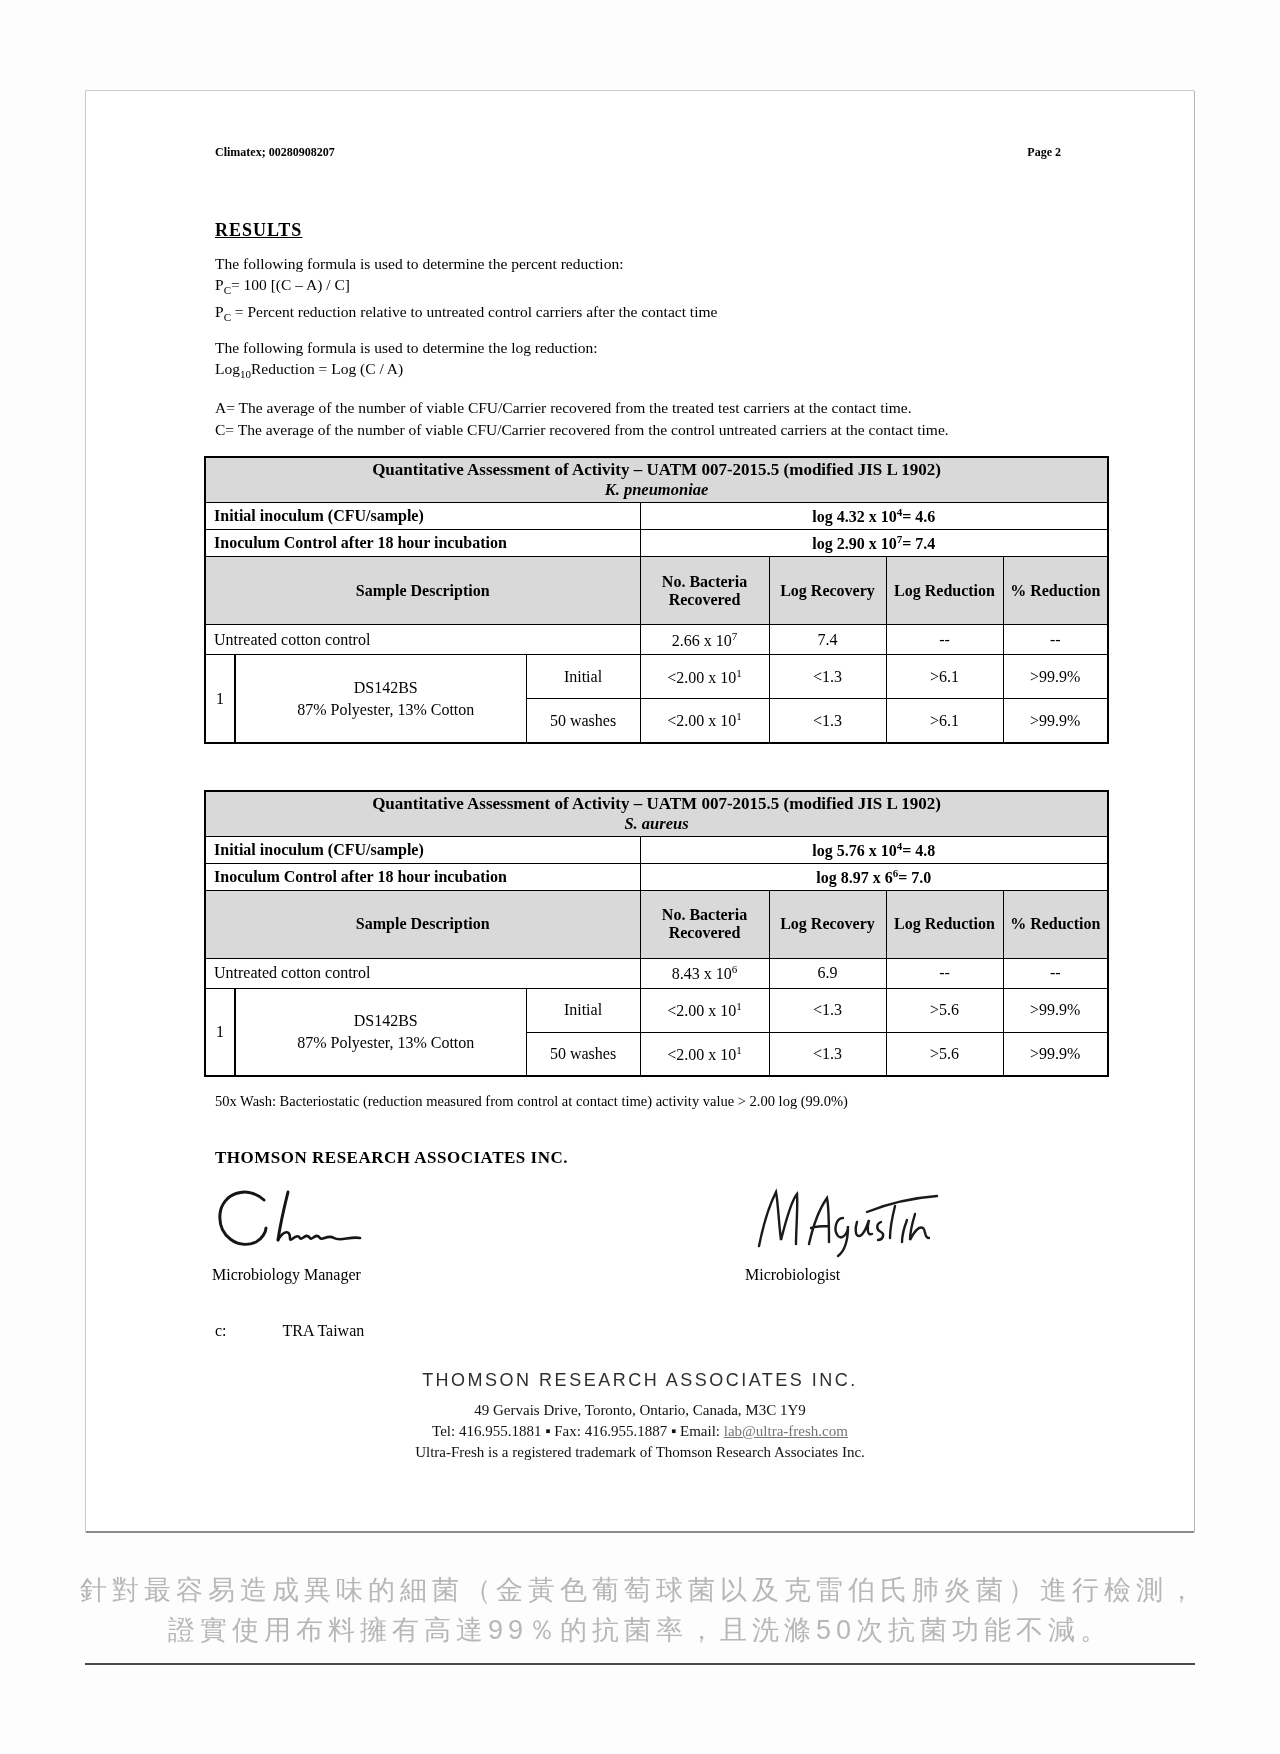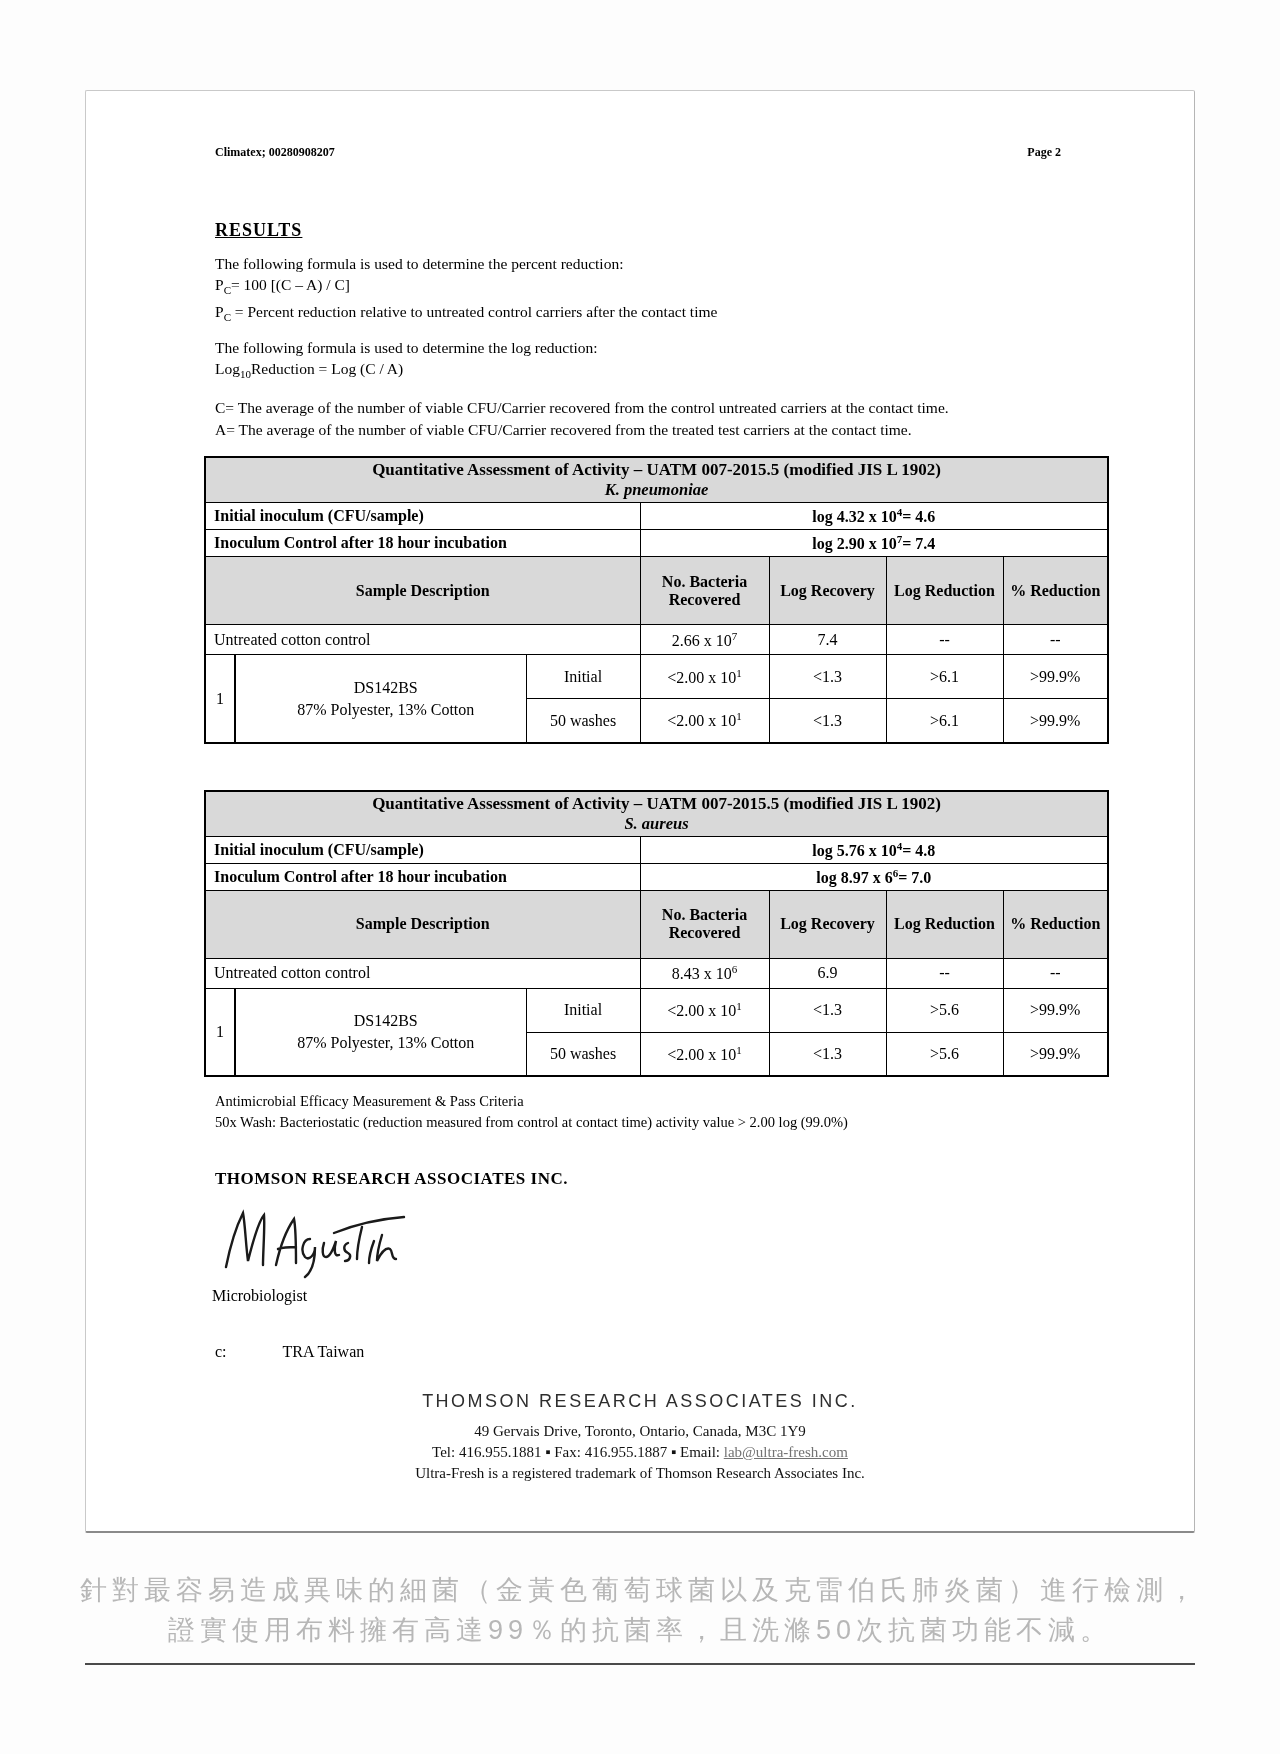--- a/index.html
+++ b/index.html
@@ -136,22 +136,22 @@
     <div><span>P</span><sub>C</sub><span>= 100 [(C – A) / C]</span></div>
     <div><span>P</span><sub>C</sub><span> = Percent reduction relative to untreated control carriers after the contact time</span></div>
   </div>
 
   <div class="para p-gap">
     <div>The following formula is used to determine the log reduction:</div>
     <div><span>Log</span><sub>10</sub><span>Reduction = Log (C / A)</span></div>
   </div>
 
   <div class="para p-defs">
+    <div>A= The average of the number of viable CFU/Carrier recovered from the treated test carriers at the contact time.</div>
     <div>C= The average of the number of viable CFU/Carrier recovered from the control untreated carriers at the contact time.</div>
-    <div>A= The average of the number of viable CFU/Carrier recovered from the treated test carriers at the contact time.</div>
   </div>
 
   <table class="assess">
     <colgroup>
       <col style="width:30px">
         <col style="width:291px">
         <col style="width:114px">
       <col style="width:129px">
         <col style="width:117px">
         <col style="width:117px">
@@ -263,27 +263,34 @@
       <td>50 washes</td>
       <td><span>&lt;2.00 x 10</span><sup>1</sup></td>
       <td>&lt;1.3</td>
       <td>&gt;5.6</td>
       <td>&gt;99.9%</td>
     </tr>
   </tbody>
     </table>
 
   <div class="notes">
-    <div>Antimicrobial Efficacy Measurement &amp; Pass Criteria</div>
     <div>50x Wash: Bacteriostatic (reduction measured from control at contact time) activity value &gt; 2.00 log (99.0%)</div>
   </div>
 
   <div class="signoff-company">THOMSON RESEARCH ASSOCIATES INC.</div>
 
   <div class="sig-row">
+    <div class="sig-col">
+      <svg class="sig-svg" width="170" height="78" viewBox="0 0 170 78" fill="none">
+        <path d="M52 16 C34 0 10 10 8 30 C6 52 26 66 44 58 C50 55 54 48 54 44" stroke="#151515" stroke-width="3" stroke-linecap="round" fill="none"></path>
+        <path d="M76 8 C72 24 68 42 66 56" stroke="#151515" stroke-width="3" stroke-linecap="round" fill="none"></path>
+        <path d="M66 56 C72 46 78 46 78 54 C78 60 84 48 88 54 C90 57 94 48 98 54 C100 57 104 48 108 54 C110 57 116 50 122 54 C128 58 138 52 148 54" stroke="#151515" stroke-width="2.6" stroke-linecap="round" fill="none"></path>
+      </svg>
+      <div class="sig-role">Microbiology Manager</div>
+    </div>
     <div class="sig-col">
       <svg class="sig-svg" width="210" height="78" viewBox="0 0 210 78" fill="none">
         <path d="M14 62 C20 32 28 14 31 8 C33 18 34 42 36 56 C41 36 47 16 52 10 C53 22 51 46 51 60" stroke="#1a1a1a" stroke-width="2.4" stroke-linecap="round" fill="none"></path>
         <path d="M64 60 C68 42 75 24 82 14 C84 24 84 44 84 58 M66 44 C72 42 79 42 84 42" stroke="#1a1a1a" stroke-width="2.4" stroke-linecap="round" fill="none"></path>
         <path d="M98 34 C91 34 88 46 93 52 C97 56 103 50 103 42 C103 54 101 66 93 72" stroke="#1a1a1a" stroke-width="2.4" stroke-linecap="round" fill="none"></path>
         <path d="M112 38 C110 44 110 52 114 52 C118 52 122 42 124 36 C122 44 122 52 127 50" stroke="#1a1a1a" stroke-width="2.4" stroke-linecap="round" fill="none"></path>
         <path d="M136 38 C131 40 131 46 136 48 C140 50 138 56 133 56" stroke="#1a1a1a" stroke-width="2.4" stroke-linecap="round" fill="none"></path>
         <path d="M150 22 C147 34 145 46 145 54" stroke="#1a1a1a" stroke-width="2.4" stroke-linecap="round" fill="none"></path>
         <path d="M122 28 C142 20 166 14 192 12" stroke="#1a1a1a" stroke-width="2.4" stroke-linecap="round" fill="none"></path>
         <path d="M162 36 C159 44 157 52 157 58 M170 30 C167 40 165 50 165 56 C169 48 174 42 178 44 C181 46 179 54 184 54" stroke="#1a1a1a" stroke-width="2.4" stroke-linecap="round" fill="none"></path>

